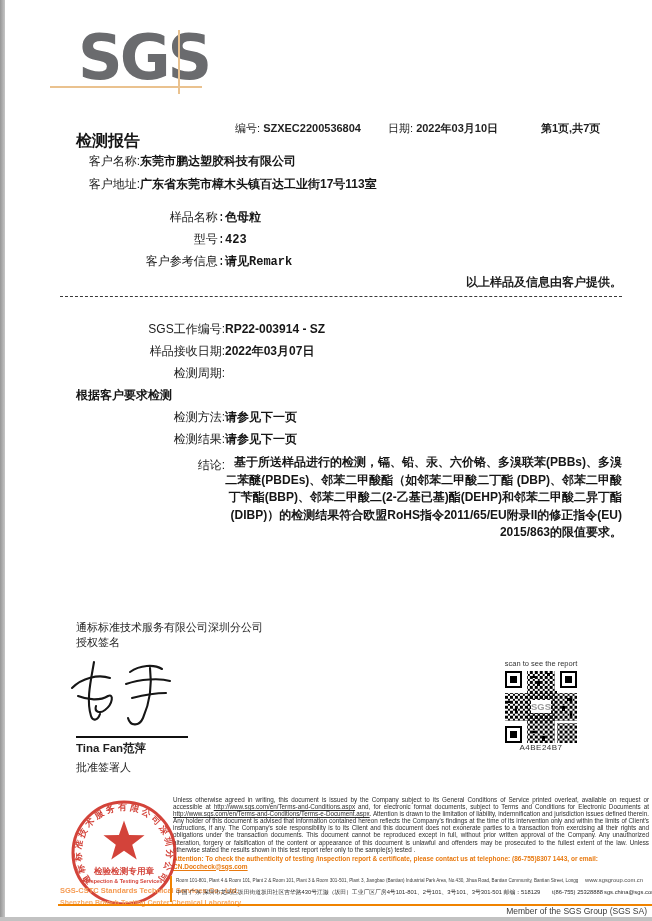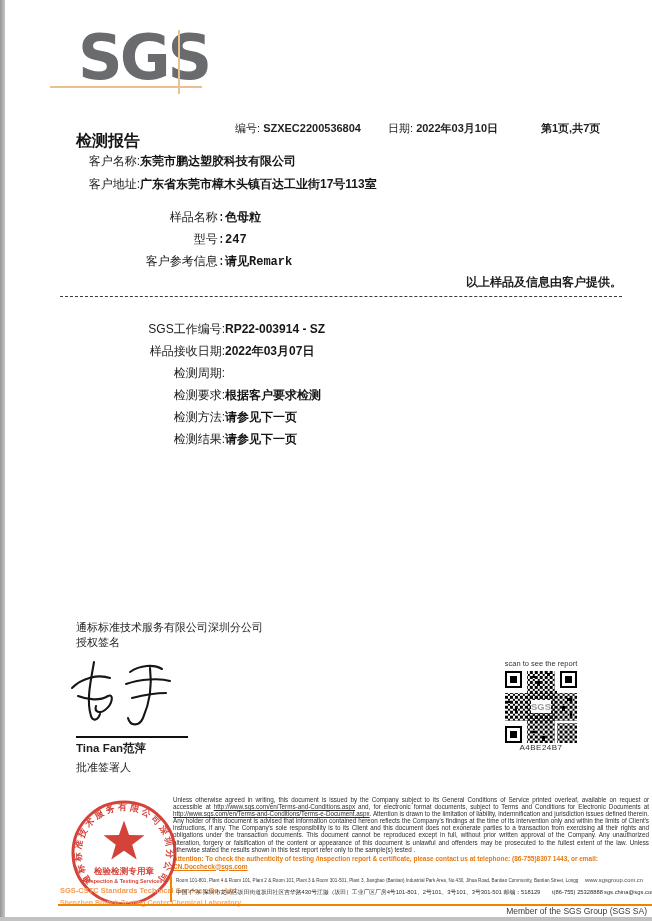--- a/index.html
+++ b/index.html
@@ -103,21 +103,21 @@
     </div>
   </div>
 
   <div class="rows sample-block">
     <div class="row">
       <span class="lbl">样品名称:</span>
       <span class="val">色母粒</span>
     </div>
     <div class="row">
       <span class="lbl">型号:</span>
-      <span class="val">247</span>
+      <span class="val">423</span>
     </div>
     <div class="row">
       <span class="lbl">客户参考信息:</span>
       <span class="val">请见Remark</span>
     </div>
     <div class="sample-note">以上样品及信息由客户提供。</div>
   </div>
 
   <div class="sep-dashed"></div>
 
@@ -127,30 +127,33 @@
       <span class="val">RP22-003914 - SZ</span>
     </div>
     <div class="row">
       <span class="lbl">样品接收日期:</span>
       <span class="val">2022年03月07日</span>
     </div>
     <div class="row">
       <span class="lbl">检测周期:</span>
     </div>
     <div class="row">
-      <span class="lbl">检测要求:</span>
       <span class="val">根据客户要求检测</span>
     </div>
     <div class="row">
       <span class="lbl">检测方法:</span>
       <span class="val">请参见下一页</span>
     </div>
     <div class="row">
       <span class="lbl">检测结果:</span>
       <span class="val">请参见下一页</span>
+    </div>
+    <div class="row conclusion">
+      <span class="lbl">结论:</span>
+      <span class="val">基于所送样品进行的检测，镉、铅、汞、六价铬、多溴联苯(PBBs)、多溴二苯醚(PBDEs)、邻苯二甲酸酯（如邻苯二甲酸二丁酯 (DBP)、邻苯二甲酸丁苄酯(BBP)、邻苯二甲酸二(2-乙基已基)酯(DEHP)和邻苯二甲酸二异丁酯(DIBP)）的检测结果符合欧盟RoHS指令2011/65/EU附录II的修正指令(EU) 2015/863的限值要求。</span>
     </div>
   </div>
 
   <div class="sig-company">
     <div>通标标准技术服务有限公司深圳分公司</div>
     <div>授权签名</div>
   </div>
   <svg class="sig-svg" width="140" height="84" viewBox="0 0 140 84">
     <g fill="none" stroke="#161616" stroke-width="2.1" stroke-linecap="round">
       <path d="M8,36 C18,26 34,22 46,26"></path>

